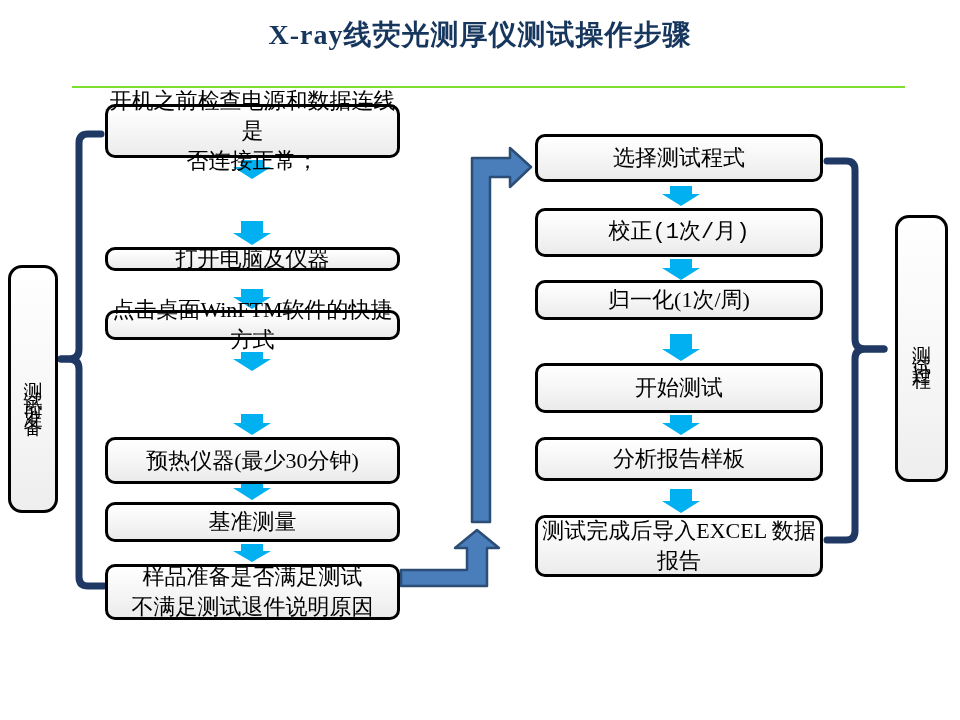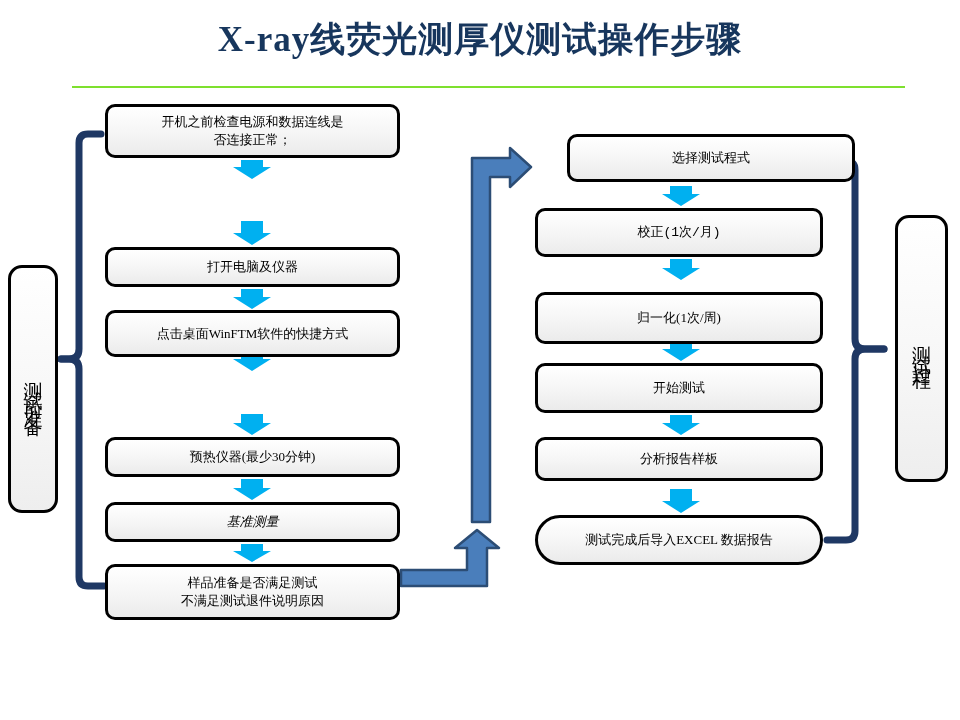--- a/index.html
+++ b/index.html
@@ -2,34 +2,34 @@
 <html><head>
 <meta charset="utf-8">
 <style>
   html,body{margin:0;padding:0;background:#ffffff;}
   #slide{
     position:relative;width:960px;height:720px;background:#ffffff;overflow:hidden;
     font-family:"Liberation Serif","DejaVu Serif",serif;
   }
   #title{
     position:absolute;top:16px;left:40px;width:880px;text-align:center;
-    font-size:35px;font-weight:bold;color:#17365D;letter-spacing:1px;
+    font-size:28px;font-weight:bold;color:#17365D;letter-spacing:1px;
   }
   #divider{
     position:absolute;top:86px;left:72px;width:833px;height:2px;background:#7EE02E;
   }
   #shapes{position:absolute;top:0;left:0;width:960px;height:720px;}
   .brace{fill:none;stroke-width:7;stroke-linecap:round;}
   .flow-arrow{stroke:#2C4D75;stroke-width:2.5;stroke-linejoin:round;}
   .step-box{
     position:absolute;box-sizing:border-box;
     background:linear-gradient(180deg,#ffffff 0%,#f5f5f5 55%,#ebebeb 100%);
     border:3px solid #000000;border-radius:10px;
     display:flex;align-items:center;justify-content:center;text-align:center;
-    font-size:13px;color:#000000;line-height:1.35;white-space:pre-line;
+    font-size:22px;color:#000000;line-height:1.35;white-space:pre-line;
     padding:2px 0;
   }
   .group-label{
     position:absolute;box-sizing:border-box;
     background:linear-gradient(180deg,#ffffff 0%,#f6f6f6 60%,#eeeeee 100%);
     border:3px solid #000000;border-radius:14px;
     display:flex;align-items:center;justify-content:center;
     font-size:19px;color:#000000;
     writing-mode:vertical-rl;text-orientation:upright;letter-spacing:9px;
   }
@@ -66,30 +66,30 @@
 
     <polygon points="670,186 692,186 692,194 700,194 681,206 662,194 670,194" fill="#00B0F0"></polygon>
     <polygon points="670,259 692,259 692,268 700,268 681,280 662,268 670,268" fill="#00B0F0"></polygon>
     <polygon points="670,334 692,334 692,349 700,349 681,361 662,349 670,349" fill="#00B0F0"></polygon>
     <polygon points="670,415 692,415 692,423 700,423 681,435 662,423 670,423" fill="#00B0F0"></polygon>
     <polygon points="670,489 692,489 692,501 700,501 681,513 662,501 670,501" fill="#00B0F0"></polygon>
   </svg>
 
   <div class="step-box lbox" style="top:104px;height:54px;">开机之前检查电源和数据连线是
 否连接正常；</div>
-  <div class="step-box lbox" style="top:247px;height:40px;">打开电脑及仪器</div>
-  <div class="step-box lbox" style="top:310px;height:47px;">点击桌面WinFTM软件的快捷方式</div>
-  <div class="step-box lbox" style="top:437px;height:40px;">预热仪器(最少30分钟)</div>
-  <div class="step-box lbox" style="top:502px;height:40px;font-style:italic;">基准测量</div>
+  <div class="step-box lbox" style="top:247px;height:24px;">打开电脑及仪器</div>
+  <div class="step-box lbox" style="top:310px;height:30px;">点击桌面WinFTM软件的快捷方式</div>
+  <div class="step-box lbox" style="top:437px;height:47px;">预热仪器(最少30分钟)</div>
+  <div class="step-box lbox" style="top:502px;height:40px;">基准测量</div>
   <div class="step-box lbox" style="top:564px;height:56px;">样品准备是否满足测试
 不满足测试退件说明原因</div>
 
-  <div class="step-box rbox" style="top:134px;height:48px;margin-left:32px;">选择测试程式</div>
+  <div class="step-box rbox" style="top:134px;height:48px;">选择测试程式</div>
   <div class="step-box rbox" style="top:208px;height:49px;font-family:Liberation Mono, monospace;">校正(1次/月)</div>
-  <div class="step-box rbox" style="top:292px;height:52px;">归一化(1次/周)</div>
+  <div class="step-box rbox" style="top:280px;height:40px;">归一化(1次/周)</div>
   <div class="step-box rbox" style="top:363px;height:50px;">开始测试</div>
   <div class="step-box rbox" style="top:437px;height:44px;">分析报告样板</div>
-  <div class="step-box rbox" style="top:515px;height:50px;border-radius:25px;">测试完成后导入EXCEL  数据报告</div>
+  <div class="step-box rbox" style="top:515px;height:62px;">测试完成后导入EXCEL  数据报告</div>
 
   <div class="group-label" style="left:8px;top:265px;width:50px;height:248px;">测试前准备</div>
   <div class="group-label" style="left:895px;top:215px;width:53px;height:267px;">测试过程</div>
 
 </div>
 
 </body></html>

